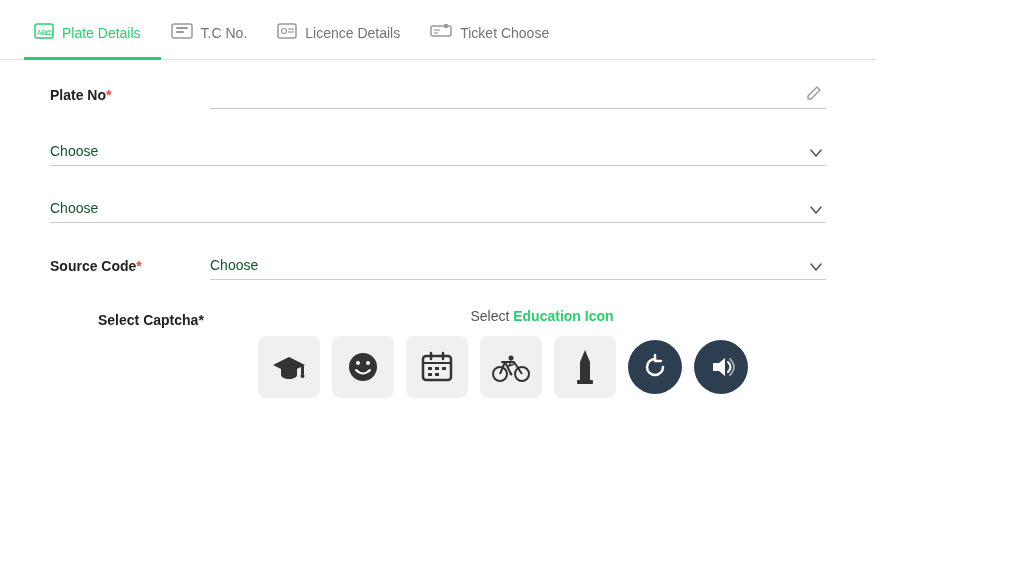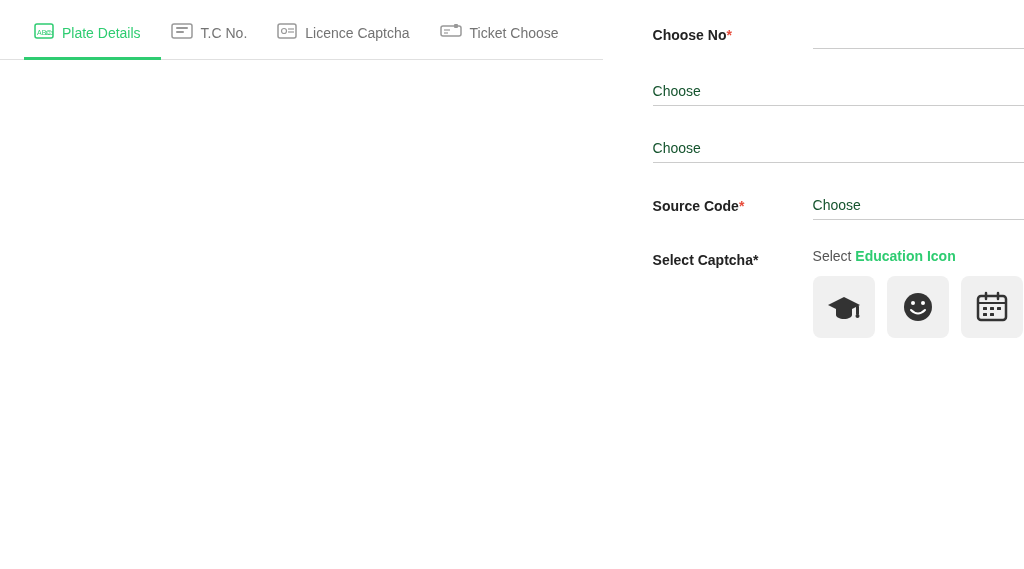--- a/index.html
+++ b/index.html
@@ -14,21 +14,21 @@
       width: 1024px;
       height: 569px;
       overflow: hidden;
     }
 
     .page-container {
       width: 876px;
       height: 569px;
       background: #fff;
       display: flex;
-      flex-direction: row;
+      flex-direction: column;
     }
 
     
     .tab-bar {
       display: flex;
       align-items: flex-end;
       border-bottom: 1px solid #e0e0e0;
       padding: 0 24px;
       height: 60px;
     }
@@ -124,32 +124,34 @@
       background: transparent;
       appearance: none;
       cursor: pointer;
     }
 
     
     .captcha-row {
       display: flex;
       align-items: flex-start;
       margin-bottom: 16px;
+      margin-left: 48px;
     }
 
     .captcha-label {
       width: 160px;
       font-size: 14px;
       font-weight: bold;
       color: #222;
       padding-top: 4px;
     }
 
     .captcha-content {
       flex: 1;
+      text-align: center;
     }
 
     .captcha-prompt {
       font-size: 14px;
       color: #555;
       margin-bottom: 12px;
     }
 
     .captcha-prompt .highlight {
       color: #2ecc71;
@@ -215,42 +217,42 @@
 
     <div class="tab">
       <span class="tab-icon">
         <svg width="20" height="16" viewBox="0 0 20 16" fill="none">
           <rect x="1" y="1" width="18" height="14" rx="2" stroke="#999" stroke-width="1.5"></rect>
           <circle cx="7" cy="8" r="2.5" stroke="#999" stroke-width="1.2"></circle>
           <line x1="11" y1="6" x2="17" y2="6" stroke="#999" stroke-width="1.2"></line>
           <line x1="11" y1="9" x2="17" y2="9" stroke="#999" stroke-width="1.2"></line>
         </svg>
       </span>
-      <span>Licence Captcha</span>
+      <span>Licence Details</span>
     </div>
 
     <div class="tab">
       <span class="tab-icon">
         <svg width="22" height="16" viewBox="0 0 22 16" fill="none">
           <rect x="1" y="3" width="20" height="10" rx="2" stroke="#999" stroke-width="1.5"></rect>
           <line x1="4" y1="7" x2="10" y2="7" stroke="#999" stroke-width="1.2"></line>
           <line x1="4" y1="10" x2="8" y2="10" stroke="#999" stroke-width="1.2"></line>
           <rect x="14" y="1" width="4" height="4" rx="1" fill="#999"></rect>
         </svg>
       </span>
       <span>Ticket Choose</span>
     </div>
 
   </div>
 
   <div class="form-area">
 
     <div class="form-row">
       <div class="form-label">
-        <span>Choose No</span><span class="required">*</span>
+        <span>Plate No</span><span class="required">*</span>
       </div>
       <div class="form-field">
         <input class="form-input" type="text" style="">
         <span class="field-icon">
           <svg width="16" height="16" viewBox="0 0 16 16" fill="none">
             <path d="M11 2L14 5L5 14H2V11L11 2Z" stroke="#999" stroke-width="1.4" stroke-linejoin="round" fill="none"></path>
           </svg>
         </span>
       </div>
     </div>

